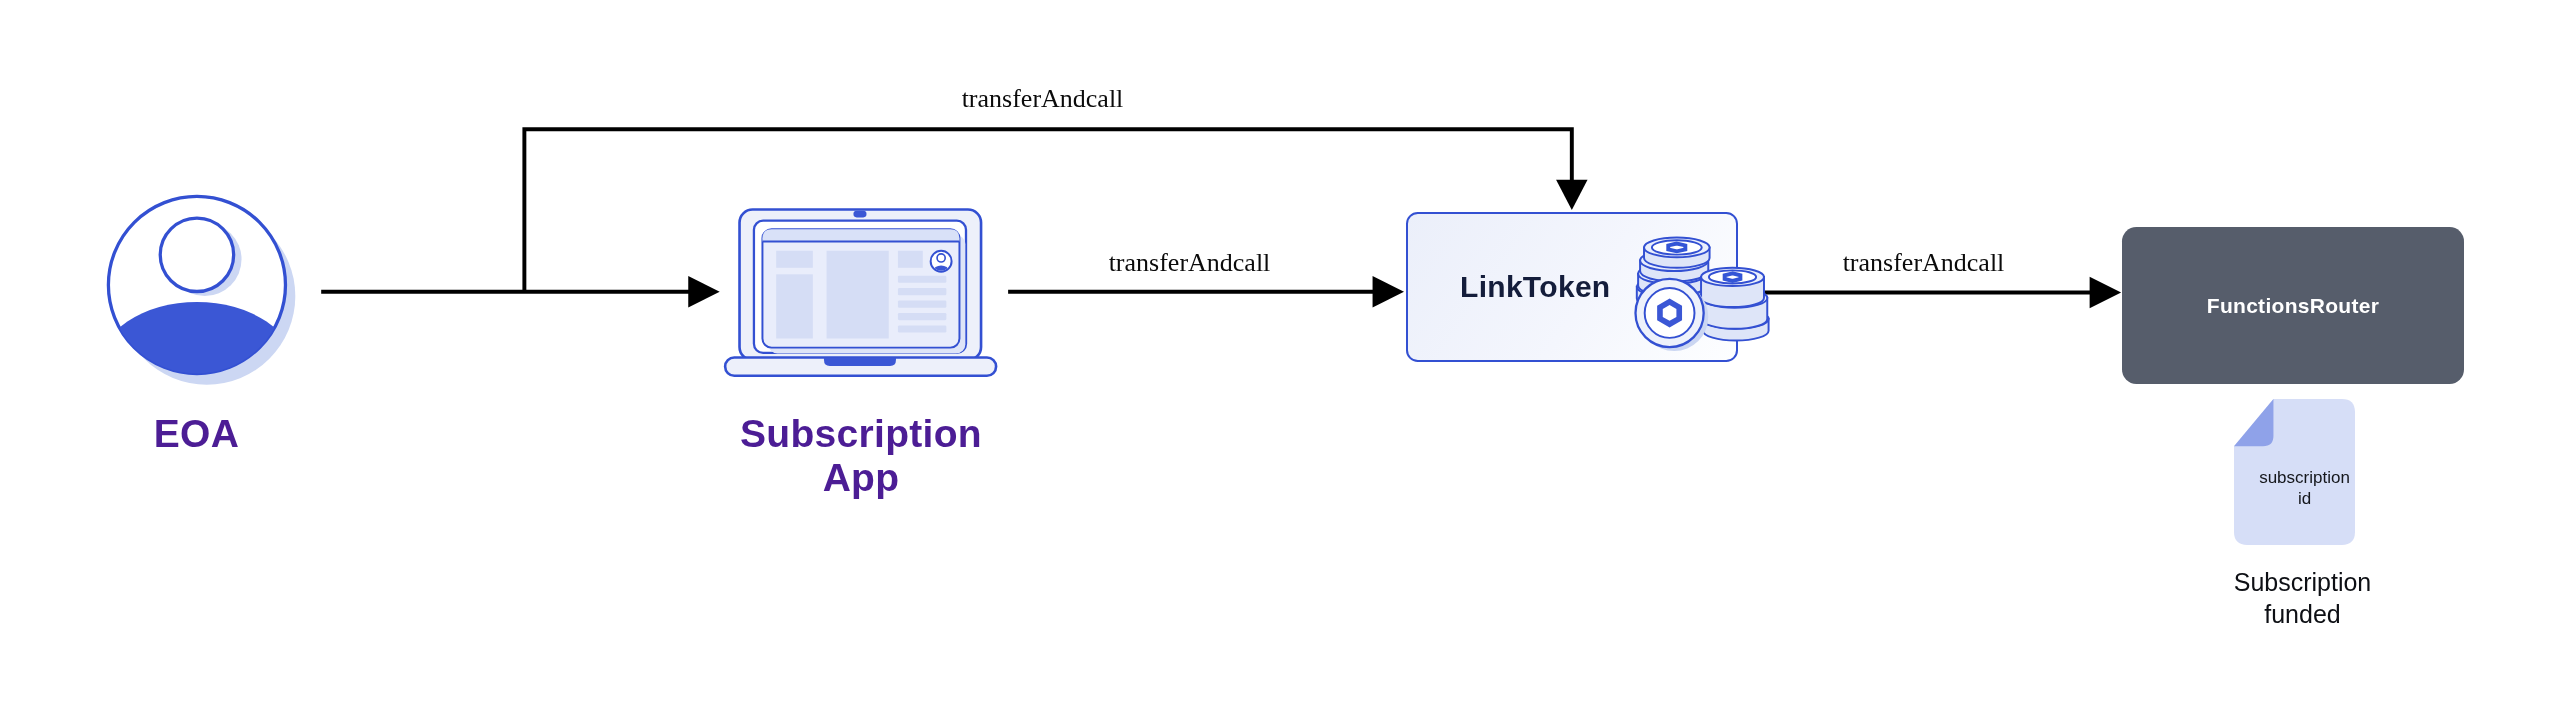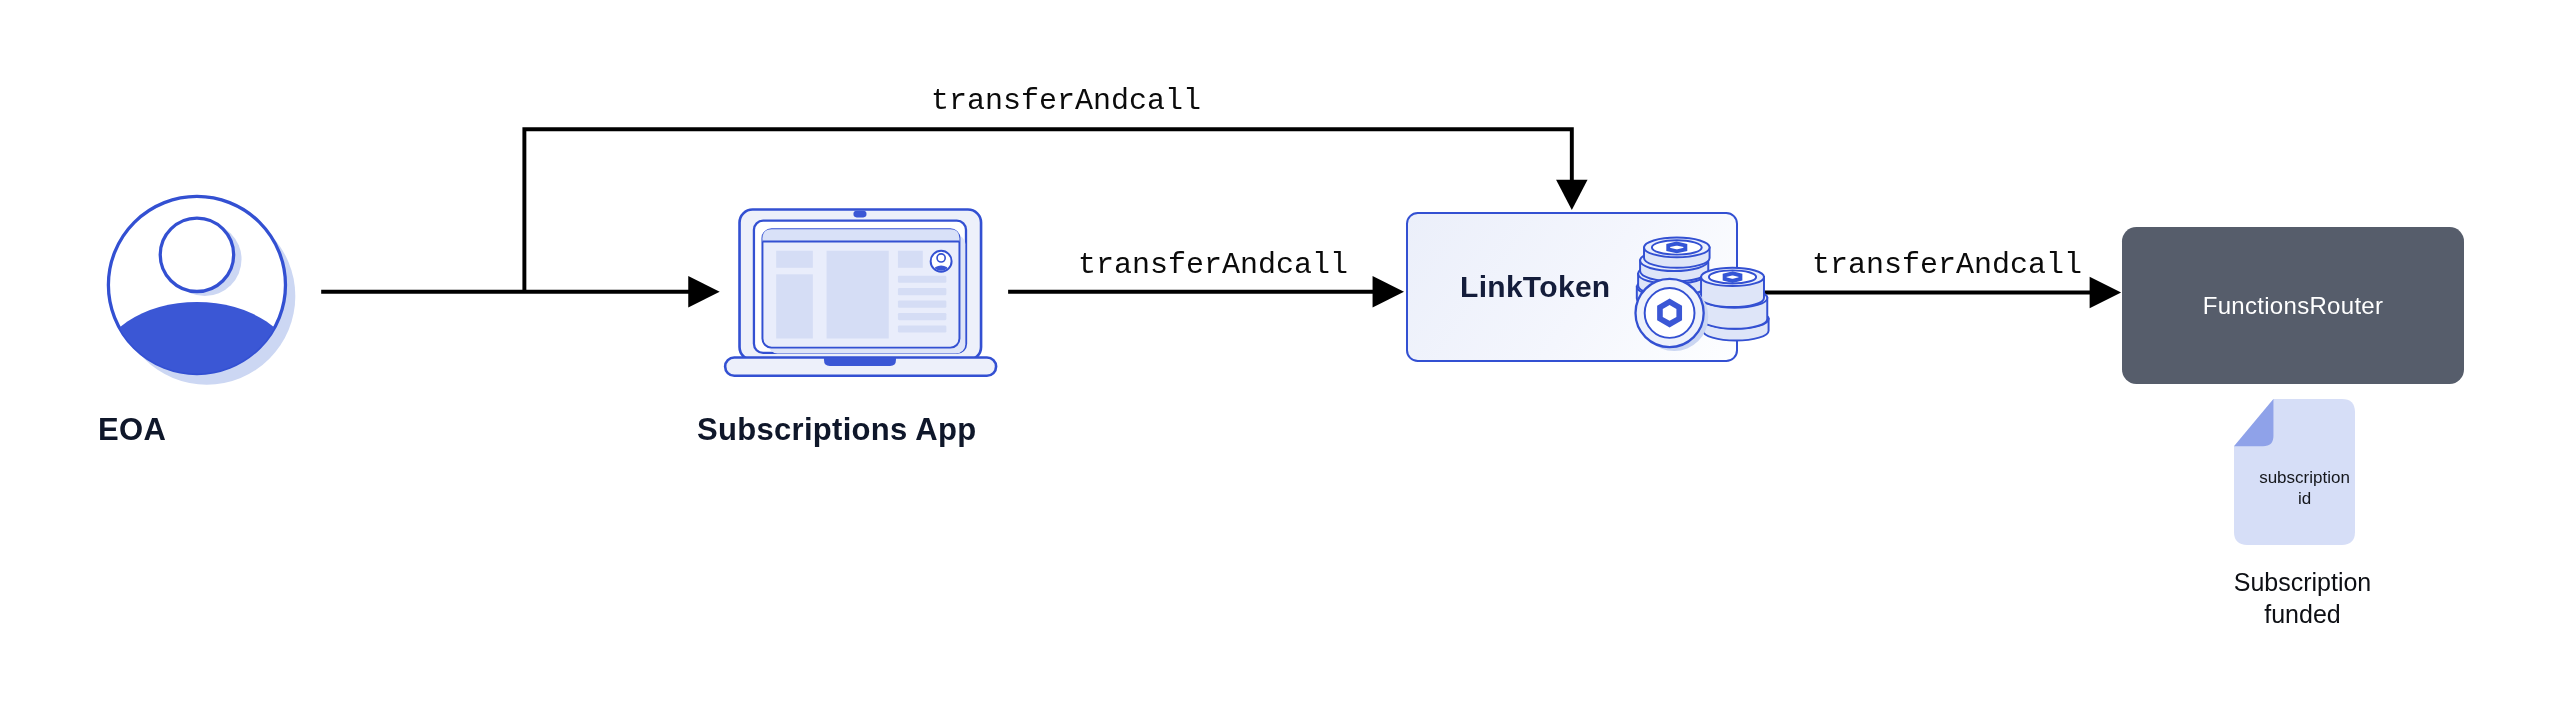--- a/index.html
+++ b/index.html
@@ -6,32 +6,32 @@
   .canvas{
     position:relative;
     width:2576px;height:718px;
     background:#ffffff;
     overflow:hidden;
     font-family:"Liberation Sans", sans-serif;
   }
   .abs{position:absolute;}
   .node-label{
     position:absolute;
-    text-align:left;
+    text-align:center;
     font-weight:bold;
-    font-size:31px;
-    color:#0f172a;
+    font-size:39px;
+    color:#4c1d95;
     letter-spacing:0.3px;
     z-index:4;
   }
   .mono-label{
     position:absolute;
     text-align:center;
-    font-family:Liberation Mono, monospace;
-    font-size:30px;
+    font-family:Liberation Serif, serif;
+    font-size:26px;
     color:#0B0B0B;
     z-index:4;
     white-space:nowrap;
   }
   .linktoken-box{
     position:absolute;
     left:1406px;top:212px;width:332px;height:150px;
     box-sizing:border-box;
     border:2.6px solid #3350D2;
     border-radius:11.8px;
@@ -46,21 +46,21 @@
   .router-box{
     position:absolute;
     left:2122px;top:227px;width:342px;height:157px;
     box-sizing:border-box;
     background:#565D6B;
     border-radius:14.4px;
     display:flex;align-items:center;justify-content:center;
     z-index:2;
   }
   .router-box .lbl{
-    font-weight:normal;font-size:24px;color:#FFFFFF;letter-spacing:0.3px;
+    font-weight:bold;font-size:21px;color:#FFFFFF;letter-spacing:0.3px;
   }
   .doc-text{
     position:absolute;
     left:2234px;top:467px;width:121px;
     text-align:center;
     font-size:17px;line-height:21px;
     color:#15171C;
     z-index:4;
   }
   .doc-caption{
@@ -202,16 +202,16 @@
   <div class="doc-caption">
     <span>Subscription</span>
     <span>funded</span>
   </div>
 
   <div class="mono-label" style="left:931px;top:84px;width:223px;">transferAndcall</div>
   <div class="mono-label" style="left:1078px;top:248px;width:223px;">transferAndcall</div>
   <div class="mono-label" style="left:1812px;top:248px;width:223px;">transferAndcall</div>
 
   <div class="node-label" style="left:98px;top:412px;width:197px;">EOA</div>
-  <div class="node-label" style="left:697px;top:412px;width:328px;">Subscriptions App</div>
+  <div class="node-label" style="left:697px;top:412px;width:328px;">Subscription App</div>
 
 </div>
 
 
 </body></html>

